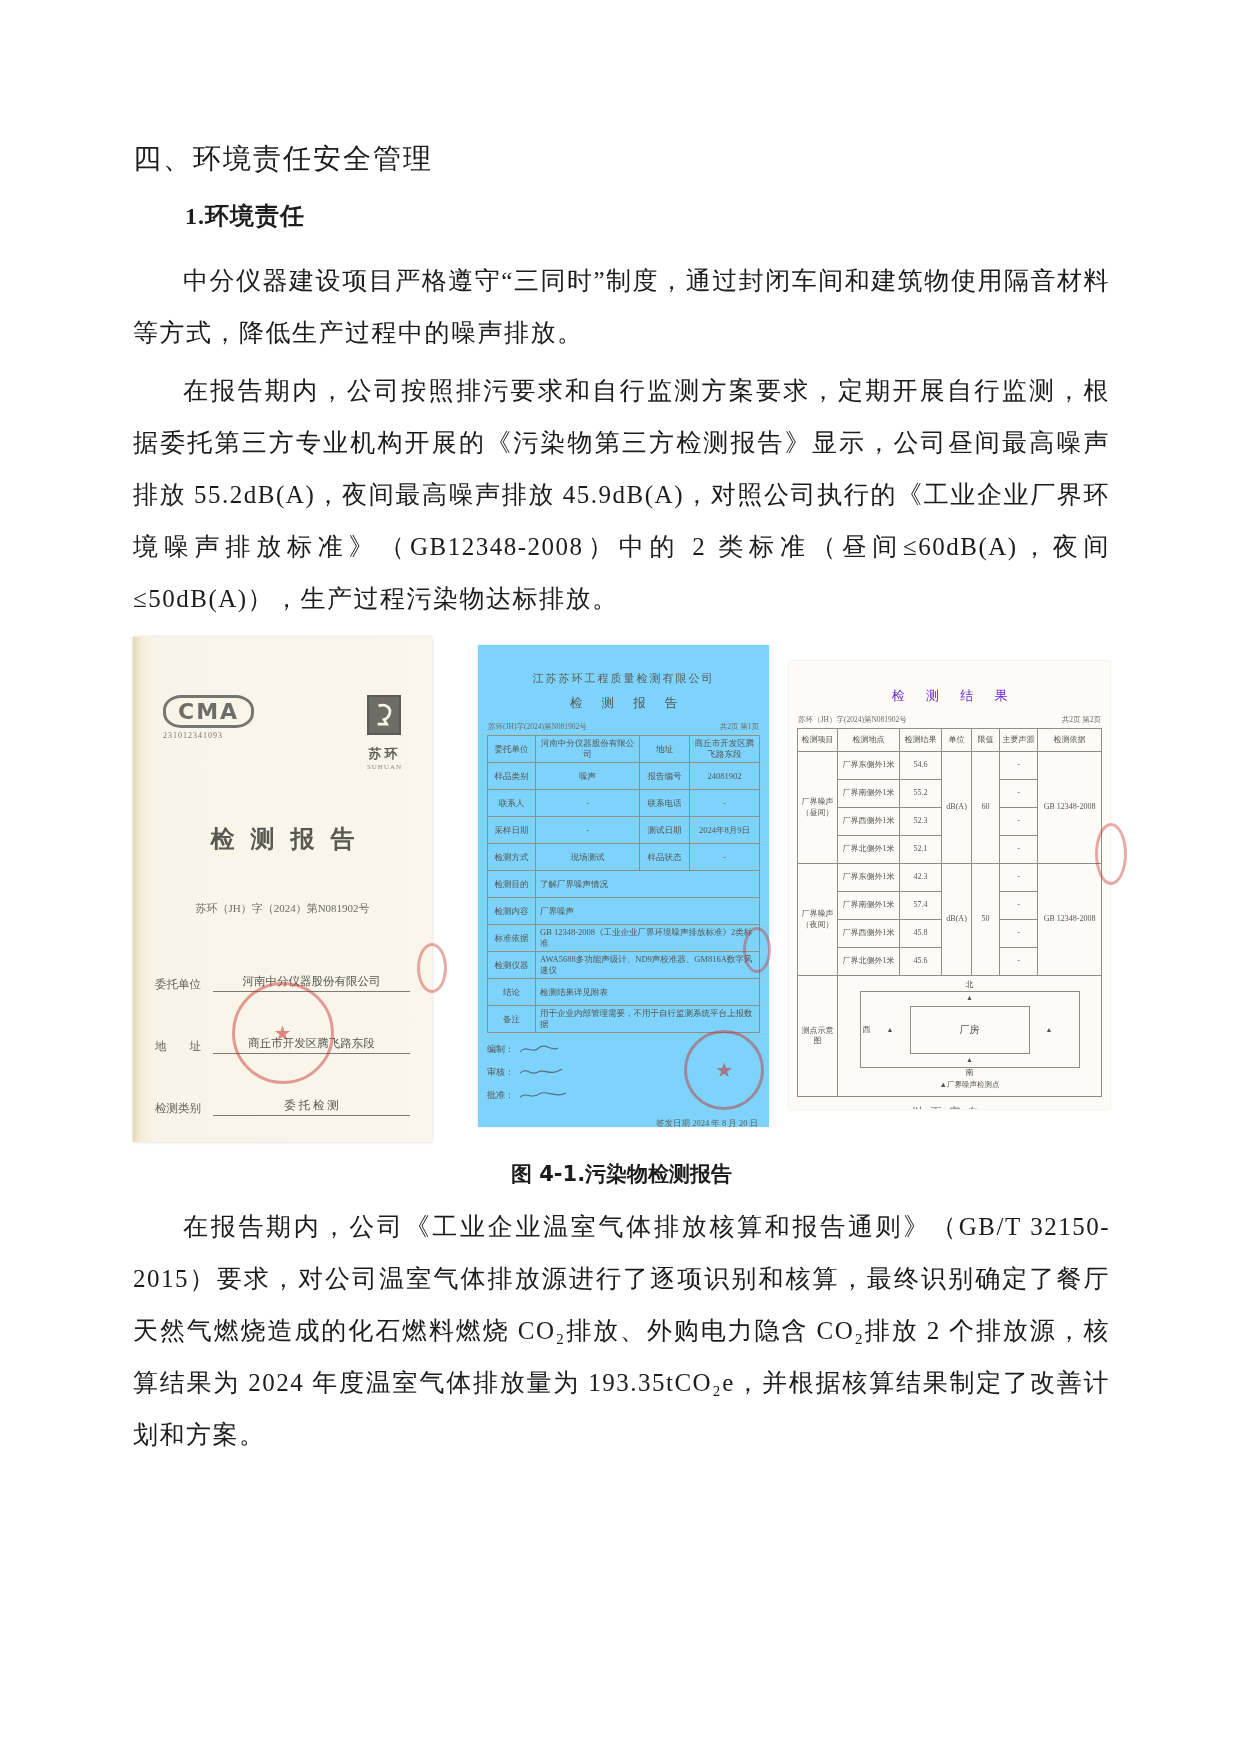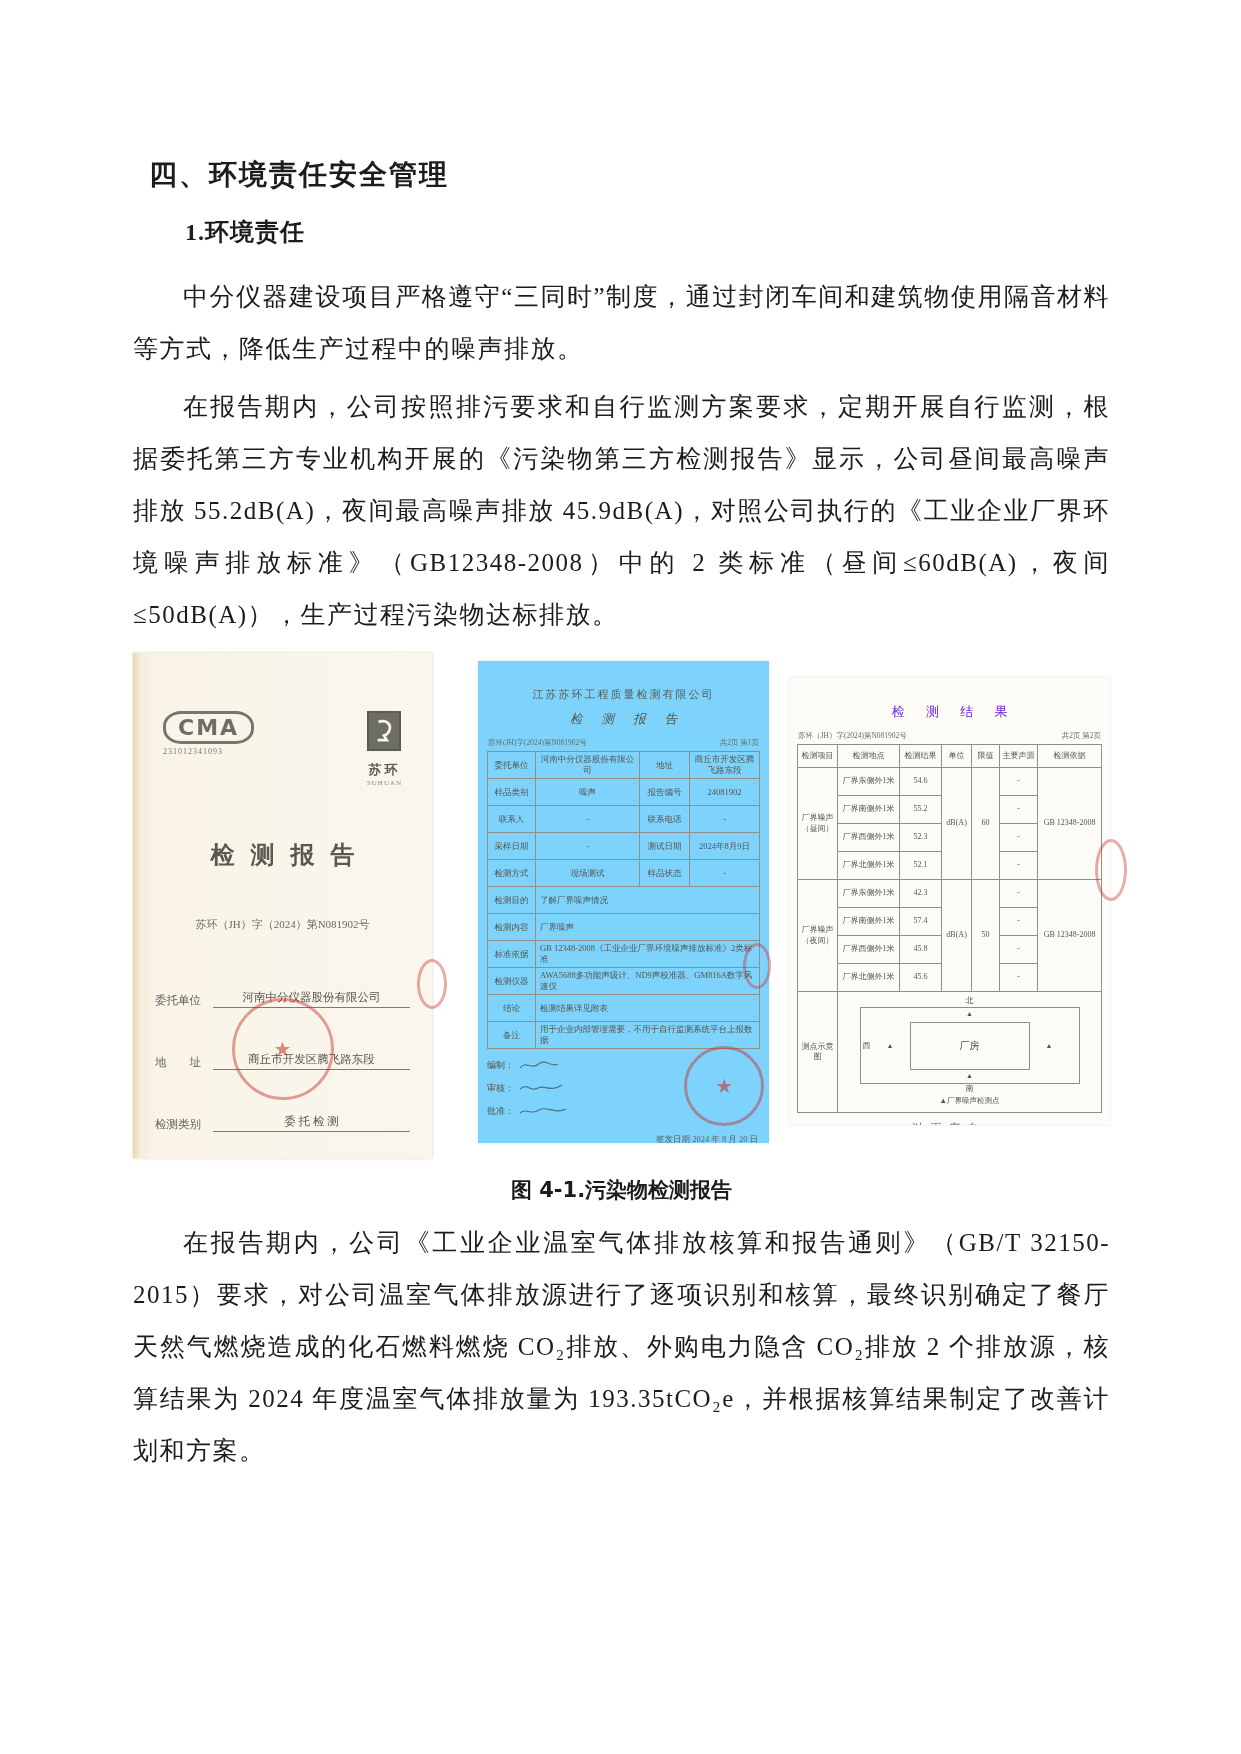--- a/index.html
+++ b/index.html
@@ -1,21 +1,21 @@
 <!DOCTYPE html>
 <html><head>
 <meta charset="utf-8">
 <style>
   html,body{margin:0;padding:0;background:#ffffff;}
   body{width:1241px;height:1754px;overflow:hidden;position:relative;
        font-family:"Liberation Serif","DejaVu Serif",serif;color:#1c1c1c;}
   .content{padding:143px 131px 0 133px;}
 
   h1.doc-h1{font-family:"DejaVu Sans","Liberation Sans",sans-serif;
-     font-size:28px;font-weight:bold;margin:16px;line-height:32px;letter-spacing:2px;}
+     font-size:28px;font-weight:normal;margin:0;line-height:32px;letter-spacing:2px;}
   h2.doc-h2{font-size:24px;font-weight:bold;margin:28px 0 0 52px;line-height:26px;letter-spacing:1px;}
   p.body-par{font-size:25px;line-height:52px;text-align:justify;margin:0;
      text-indent:2em;letter-spacing:1.5px;}
   p.p1{margin-top:26px;}
   p.p2{margin-top:6px;}
   p.p3{margin-top:14px;}
 
   
   .figure{position:relative;margin-top:6px;height:520px;width:977px;display:flex;
      align-items:flex-start;}
@@ -49,21 +49,21 @@
   
   .seal{position:absolute;border-radius:50%;border:3px solid rgba(198,42,38,.45);
      display:flex;align-items:center;justify-content:center;z-index:1;}
   .seal .star{color:rgba(198,42,38,.55);font-size:20px;}
   .seal-cover{width:96px;height:96px;left:50%;transform:translateX(-50%);bottom:58px;}
   .seal-report{width:74px;height:74px;right:-4px;bottom:28px;}
   .edge-mark{position:absolute;border:3px solid rgba(200,45,40,.4);border-radius:50%;z-index:3;}
 
   
   .rp-company{text-align:center;font-size:11px;letter-spacing:2px;color:#5a5a52;}
-  .rp-title{text-align:center;font-size:12.5px;letter-spacing:8px;margin-top:9px;color:#55554d;text-indent:8px;font-style:italic;}
+  .rp-title{text-align:center;font-size:12.5px;letter-spacing:8px;margin-top:9px;color:#55554d;text-indent:8px;}
   .rp-meta{display:flex;justify-content:space-between;font-size:7.5px;color:#6b6b61;margin-top:10px;padding:0 1px;}
   table.doc-tbl{border-collapse:collapse;width:100%;table-layout:fixed;margin-top:3px;}
   table.doc-tbl td,table.doc-tbl th{border:1px solid #8f8f84;font-weight:normal;
      font-size:8.5px;color:#55554d;padding:2px 2px;text-align:center;vertical-align:middle;
      line-height:1.3;overflow:hidden;}
   table.doc-tbl td.lv{text-align:left;padding-left:4px;}
   .rp-grid td{height:22px;}
   .sig-area{position:relative;height:96px;margin-top:8px;font-size:9px;color:#55554d;}
   .sig-line{display:flex;align-items:center;margin-top:9px;}
   .sig-line svg{margin-left:4px;}

